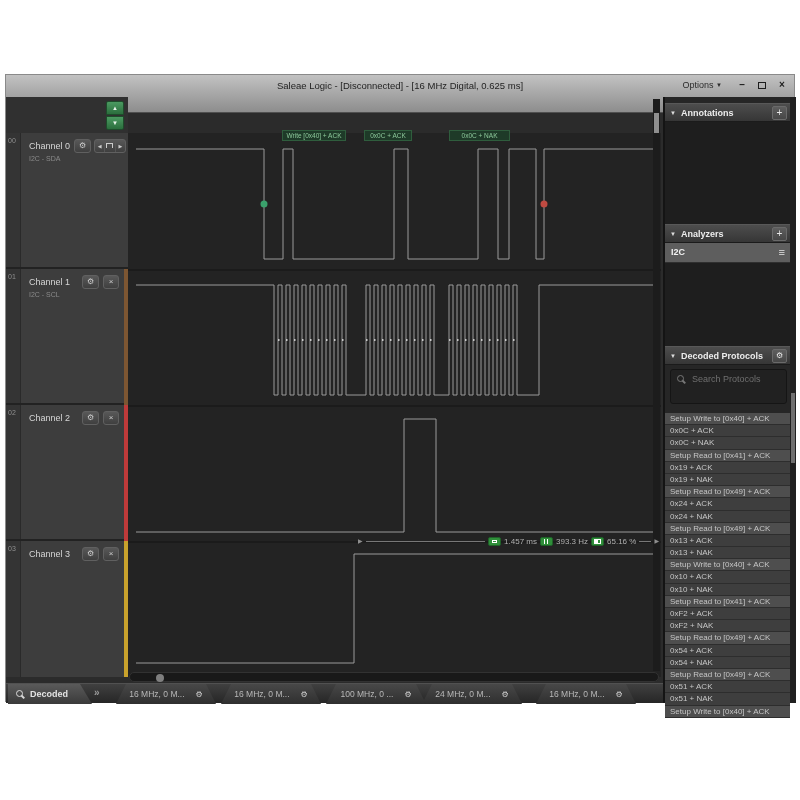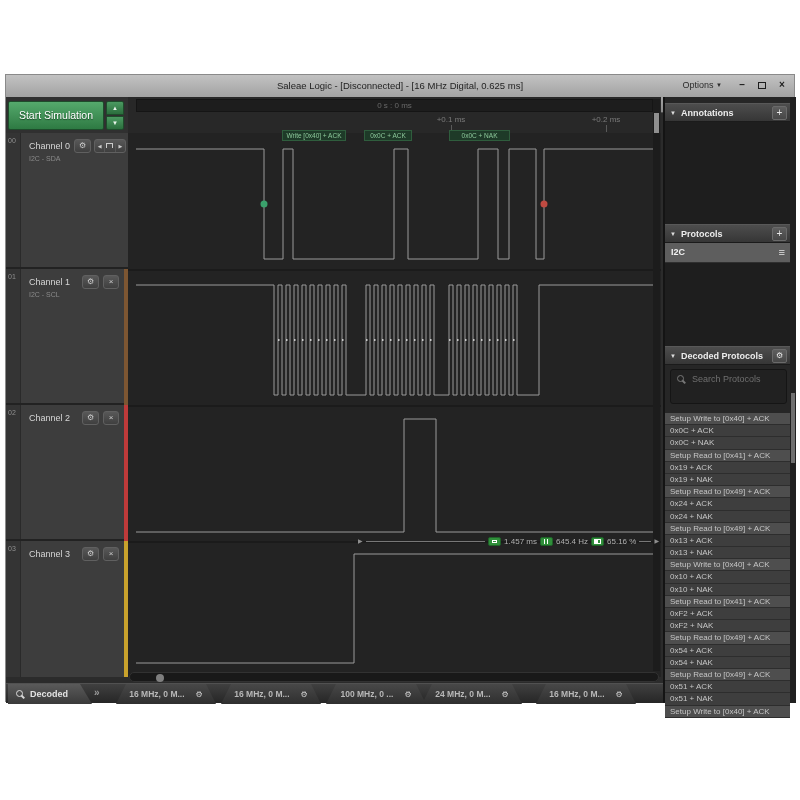--- a/index.html
+++ b/index.html
@@ -132,54 +132,46 @@
                  gap:5px; padding-left:8px; font-size:9px; font-weight:bold; color:#e3e3e3; }
   .cap-mag { position:relative; width:9px; height:9px; color:#d8d8d8; flex:0 0 9px; }
   .cap-mag::before { content:""; position:absolute; left:0; top:0; width:5px; height:5px;
                      border:1.5px solid currentColor; border-radius:50%; }
   .cap-mag::after { content:""; position:absolute; left:5px; top:6px; width:4px; height:1.5px;
                     background:currentColor; transform:rotate(45deg); }
   .overflow-btn { position:absolute; left:88px; top:3px; font-size:10px; font-weight:bold; color:#9c9c9c; }
   .session-tab { position:absolute; top:0; width:100px; height:20px;
                  clip-path:polygon(10px 0, calc(100% - 10px) 0, 100% 100%, 0 100%);
                  background:linear-gradient(#484848,#2f2f2f); display:flex; align-items:center;
-                 justify-content:center; gap:11px; font-size:8.5px; color:#b8b8b8;font-weight:bold; }
+                 justify-content:center; gap:11px; font-size:8.5px; color:#b8b8b8; }
   .tab-gear { font-size:8px; color:#d2d2d2; }
 </style>
 </head>
 <body>
 
 <div class="app">
 
   <div class="titlebar">
     <div class="title">Saleae Logic - [Disconnected] - [16 MHz Digital, 0.625 ms]</div>
     <div class="options">
       <span>Options</span>
       <span class="caret">▼</span>
     </div>
     <div class="win-btn btn-min">–</div>
     <div class="win-btn btn-restore"><span class="restore-box"></span></div>
     <div class="win-btn btn-close">×</div>
   </div>
 
   <div class="header-left">
-    <div class="start-btn">Start Simulation</div>
     <div class="spin">
       <div class="spin-btn up">▲</div>
       <div class="spin-btn dn">▼</div>
     </div>
   </div>
 
-  <div class="ruler">
-    <div class="ruler-1">0 s : 0 ms</div>
-    <div class="tick-label" style="left:323px;">+0.1 ms</div>
-    <div class="tick-label" style="left:478px;">+0.2 ms</div>
-    <div class="tickmark" style="left:323px;"></div>
-    <div class="tickmark" style="left:478px;"></div>
-  </div>
 
   <div class="ch-col">
       <div class="ch-row">
         <div class="ch-index">00</div>
         <div class="ch-name">Channel 0</div>
         <div class="ch-sub">I2C - SDA</div>
         <div class="ch-btn" style="width: 17px; left: 68px;">⚙</div>
         <div class="nav-group">
           <span class="nav-cell">◀</span>
           <span class="nav-cell">
@@ -229,21 +221,21 @@
   <div class="measure">
     <span class="m-arrow">▶</span>
     <span class="m-line grow"></span>
     <span class="mbadge">
         <span class="ic-w"></span>
       </span>
     <span>1.457 ms</span>
     <span class="mbadge">
         <span class="ic-f"></span>
       </span>
-    <span>645.4 Hz</span>
+    <span>393.3 Hz</span>
     <span class="mbadge">
         <span class="ic-d"></span>
       </span>
     <span>65.16 %</span>
     <span class="m-line endline"></span>
     <span class="m-arrow">▶</span>
   </div>
 
   <div class="hscroll">
       <div class="hthumb"></div>
@@ -255,21 +247,21 @@
   <div class="right-panel">
     <div class="rp-header" style="top:6px;">
       <span class="rp-caret">▼</span>
       <span class="rp-title">Annotations</span>
       <span class="rp-btn">+</span>
     </div>
     <div class="rp-body" style="top:25px; height:102px;"></div>
 
     <div class="rp-header" style="top:127px;">
       <span class="rp-caret">▼</span>
-      <span class="rp-title">Protocols</span>
+      <span class="rp-title">Analyzers</span>
       <span class="rp-btn">+</span>
     </div>
     <div class="i2c-row">
       <span class="i2c-label">I2C</span>
       <span class="ham">≡</span>
     </div>
     <div class="rp-body" style="top:166px; height:83px;"></div>
 
     <div class="rp-header" style="top:249px;">
       <span class="rp-caret">▼</span>

